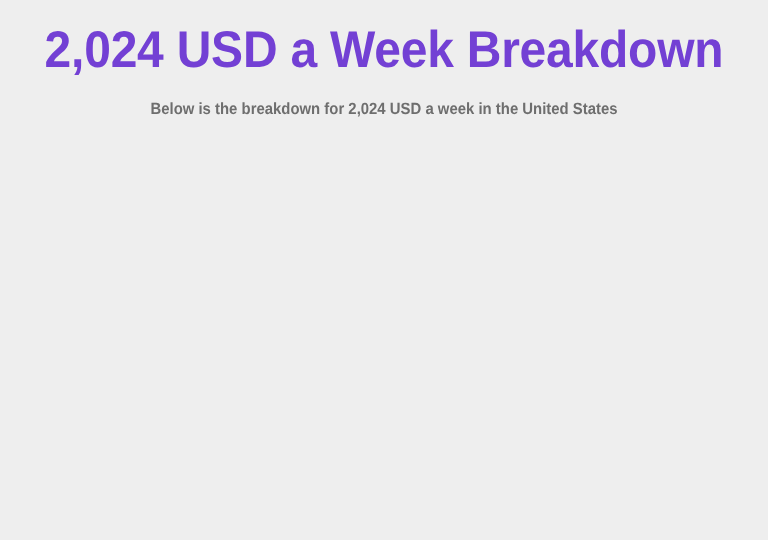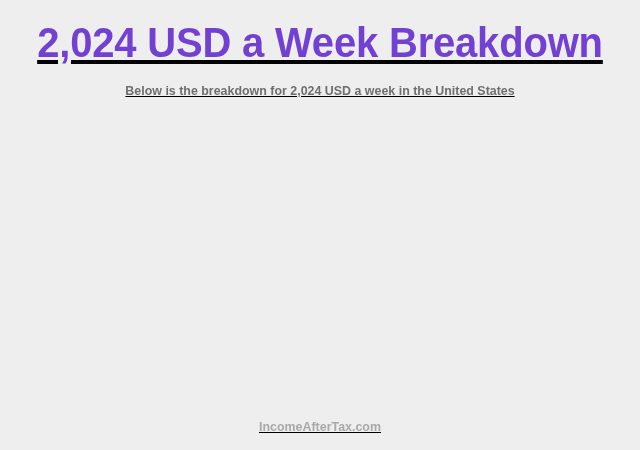--- a/index.html
+++ b/index.html
@@ -15,21 +15,20 @@
   }
   .page {
     position: relative;
     width: 640px;
     height: 450px;
     background: #eeeeee;
     box-sizing: border-box;
     display: flex;
     flex-direction: column;
     align-items: center;
-    text-decoration: underline;
   }
   .header-block {
     width: 100%;
     text-align: center;
     padding-top: 18px;
   }
   .page-title {
     margin: 0;
     font-family: "Liberation Sans Narrow", "Liberation Sans", "DejaVu Sans", sans-serif;
     font-size: 43px;
@@ -80,17 +79,14 @@
 
 <div class="page">
 
   <div class="header-block">
     <h1 class="page-title">2,024 USD a Week Breakdown</h1>
     <p class="page-subtitle">Below is the breakdown for 2,024 USD a week in the United States</p>
   </div>
 
   <div class="content-area"></div>
 
-  <div class="footer-block">
-    <p class="site-credit">IncomeAfterTax.com</p>
-  </div>
 
 </div>
 
 </body></html>

